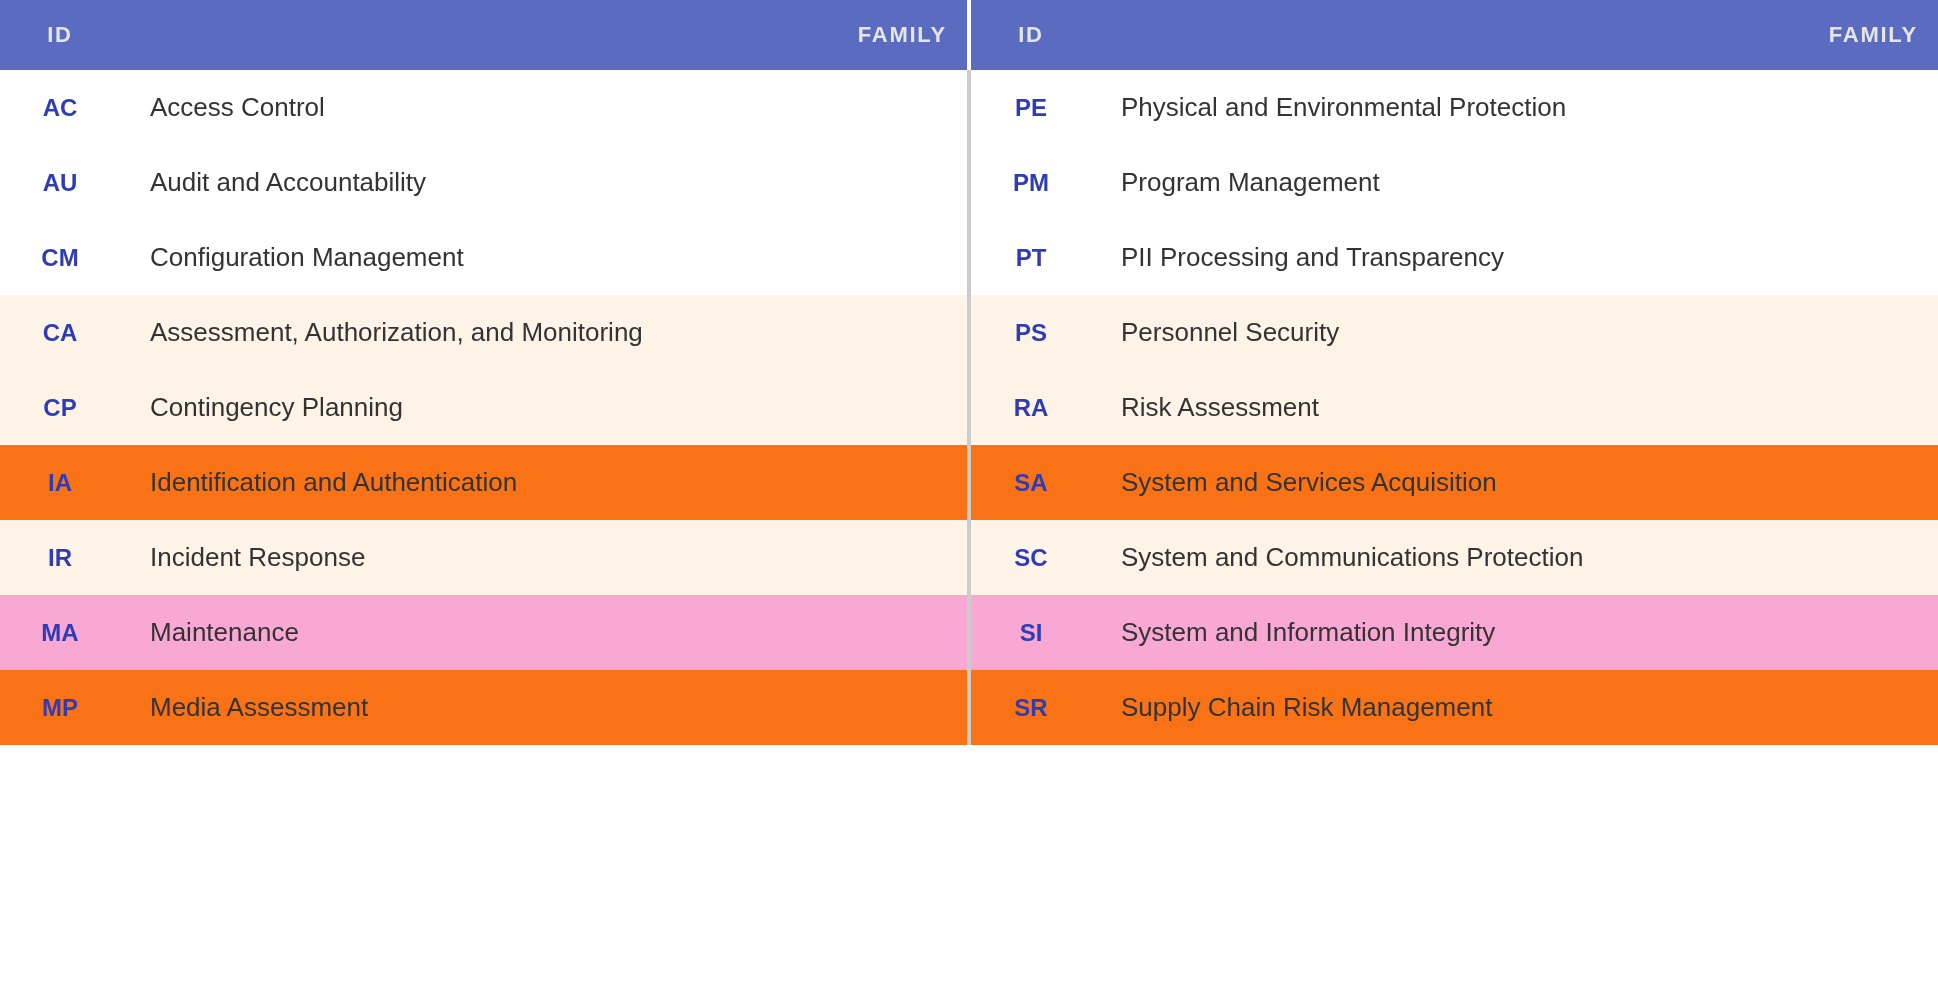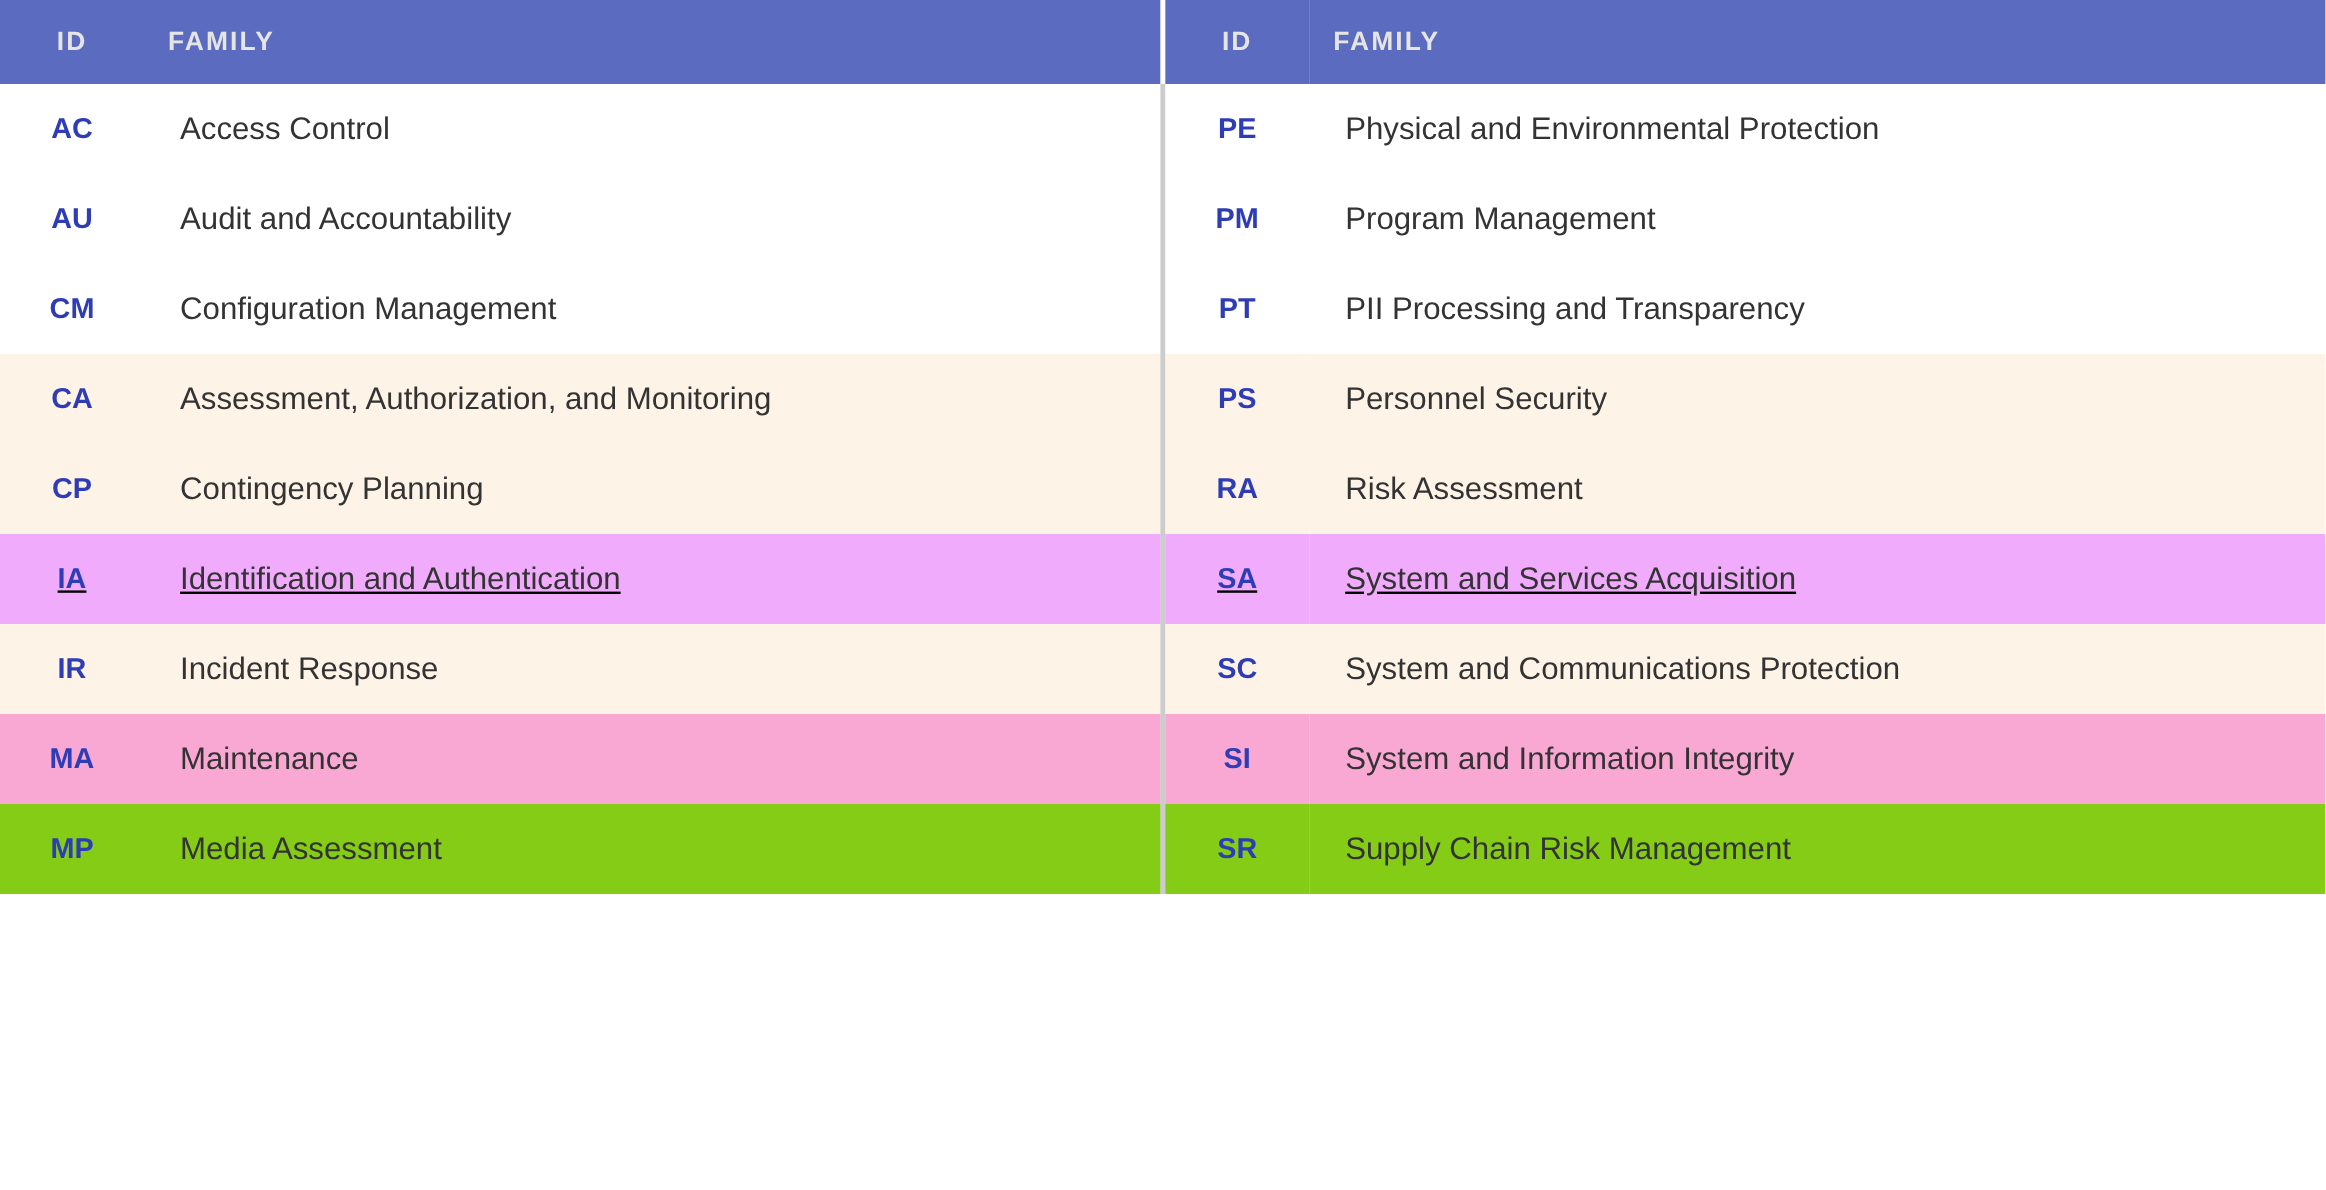--- a/index.html
+++ b/index.html
@@ -44,21 +44,21 @@
       text-align: center;
       padding: 22px 20px;
     }
 
     thead th.id-col {
       width: 120px;
     }
 
     thead th.family-col {
       width: auto;
-      text-align: left;
+      text-align: right;
     }
 
     thead th.divider-col {
       width: 4px;
       padding: 0;
       background-color: #ffffff;
     }
 
     tbody tr:nth-child(odd) {
       background-color: #ffffff;
@@ -138,42 +138,42 @@
       <td class="id-cell">PS</td>
       <td class="family-cell">Personnel Security</td>
     </tr>
         <tr style="background-color: rgb(253, 243, 231);">
       <td class="id-cell">CP</td>
       <td class="family-cell">Contingency Planning</td>
       <td class="divider-cell"></td>
       <td class="id-cell">RA</td>
       <td class="family-cell">Risk Assessment</td>
     </tr>
-        <tr style="background-color: #f0abfc; text-decoration: underline;">
+        <tr style="background-color: #f97316;">
       <td class="id-cell">IA</td>
       <td class="family-cell">Identification and Authentication</td>
       <td class="divider-cell"></td>
       <td class="id-cell">SA</td>
       <td class="family-cell">System and Services Acquisition</td>
     </tr>
         <tr style="background-color: rgb(253, 243, 231); border-radius: 10px;">
       <td class="id-cell">IR</td>
       <td class="family-cell">Incident Response</td>
       <td class="divider-cell"></td>
       <td class="id-cell">SC</td>
       <td class="family-cell">System and Communications Protection</td>
     </tr>
         <tr style="background-color: #f9a8d4; margin-left: 17px;">
       <td class="id-cell">MA</td>
       <td class="family-cell">Maintenance</td>
       <td class="divider-cell"></td>
       <td class="id-cell">SI</td>
       <td class="family-cell">System and Information Integrity</td>
     </tr>
-        <tr style="background-color: #84cc16;">
+        <tr style="background-color: #f97316;">
       <td class="id-cell">MP</td>
       <td class="family-cell">Media Assessment</td>
       <td class="divider-cell"></td>
       <td class="id-cell">SR</td>
       <td class="family-cell">Supply Chain Risk Management</td>
     </tr>
       </tbody>
   </table>
 </div>
 

